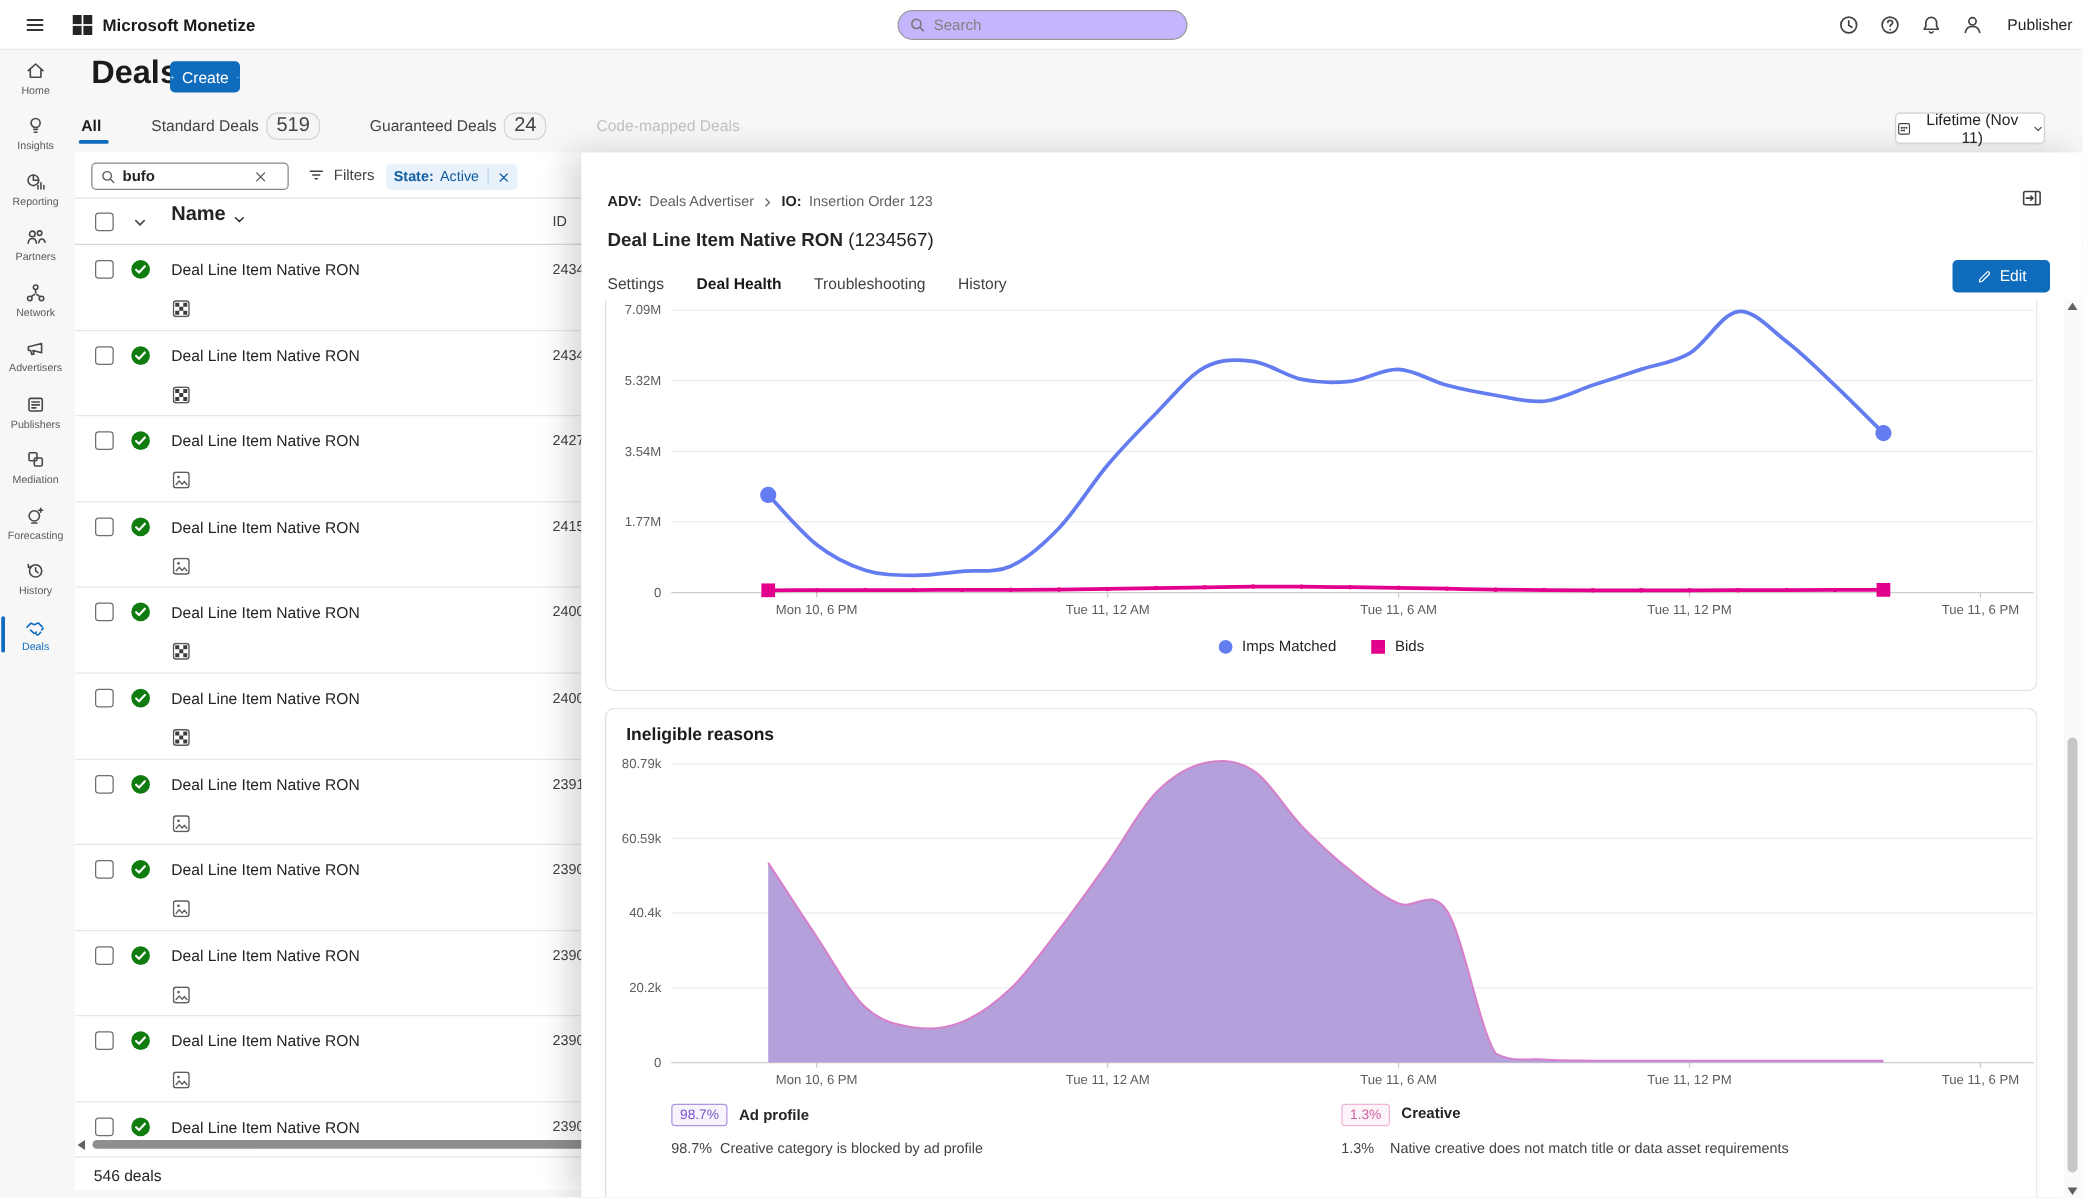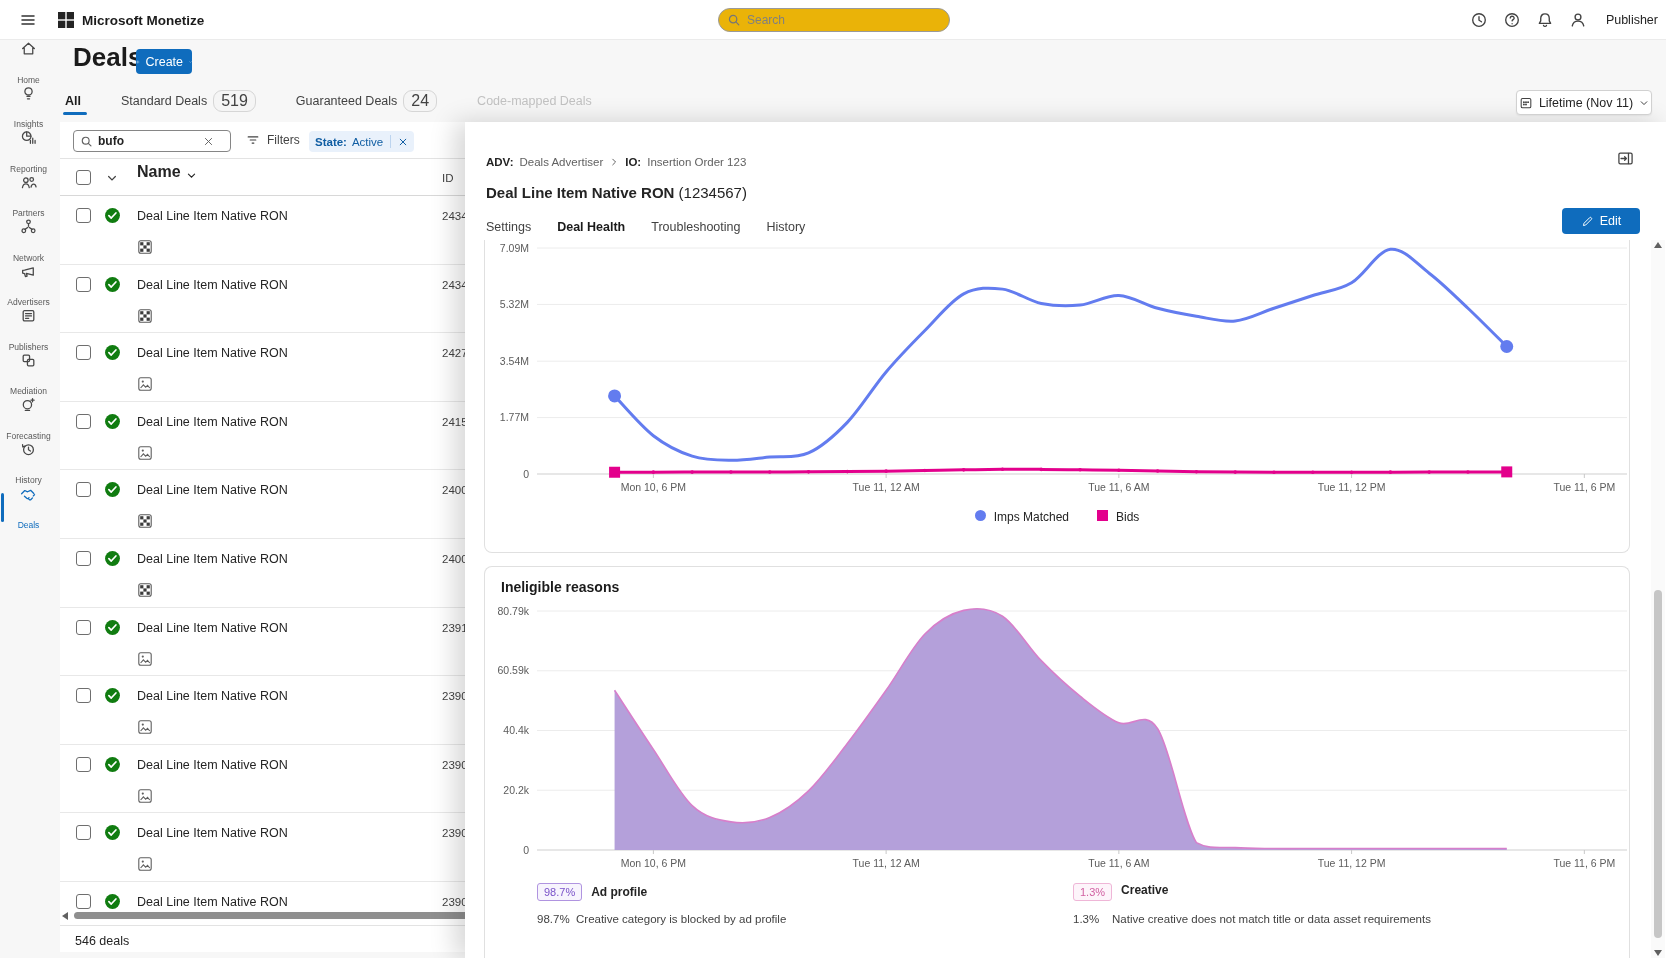--- a/index.html
+++ b/index.html
@@ -6,46 +6,46 @@
   html,body{width:1666px;height:958px;overflow:hidden}
   body{position:relative;background:#f7f7f7;font-family:"Liberation Sans","DejaVu Sans",sans-serif;color:#242424;font-size:12.5px;-webkit-font-smoothing:antialiased}
   svg{display:block}
   button{background:none;border:none;font:inherit;color:inherit;cursor:pointer;padding:0}
 
   
   .topbar{position:absolute;left:0;top:0;width:1666px;height:40px;background:#fff;border-bottom:1px solid #ebebeb;z-index:40}
   .tb-burger{position:absolute;left:20px;top:12px;color:#333}
   .tb-logo{position:absolute;left:58px;top:12px;display:flex;align-items:center;gap:8px}
   .tb-logo .product{font-size:13.5px;font-weight:700;color:#1b1b1b}
-  .tb-search{position:absolute;left:718px;top:8px;width:232px;height:24px;border:1px solid #9a9a9a;border-radius:12px;background:#eab308;display:flex;align-items:center;padding:0 8px;gap:6px;color:#767676}
+  .tb-search{position:absolute;left:718px;top:8px;width:232px;height:24px;border:1px solid #9a9a9a;border-radius:12px;background:#c4b5fd;display:flex;align-items:center;padding:0 8px;gap:6px;color:#767676}
   .tb-search input{border:none;outline:none;flex:1;font-size:12px;color:#424242;background:transparent}
   .tb-search input::placeholder{color:#808080}
   .tb-right{position:absolute;right:8px;top:0;height:40px;display:flex;align-items:center;gap:15px;color:#424242}
   .copilot{width:19px;height:19px;border-radius:50%;background:conic-gradient(#2f7fe0,#9a4fe0,#e3008c,#f7630c,#ffc83d,#35b880,#2f7fe0)}
   .tb-role{font-size:12.5px;color:#242424;margin-left:4px}
 
   
   .rail{position:absolute;left:0;top:40px;width:57px;bottom:0;background:#f7f7f7;z-index:30}
-  .rail-item{position:relative;height:44.5px;display:flex;flex-direction:column;align-items:center;justify-content:space-between;color:#484848;cursor:pointer}
+  .rail-item{position:relative;height:44.5px;display:flex;flex-direction:column;align-items:center;justify-content:center;color:#484848;cursor:pointer}
   .rail-item .lbl{font-size:8.5px;margin-top:2px;color:#5a5a5a;white-space:nowrap}
   .rail-item.active{color:#0f6cbd}
   .rail-item.active .lbl{color:#0f6cbd}
   .rail-item.active::before{content:"";position:absolute;left:1px;top:8px;bottom:8px;width:3px;border-radius:2px;background:#0f6cbd}
 
   
   .page-title{position:absolute;left:73px;top:42px;font-size:26px;font-weight:700;color:#1b1b1b;z-index:5}
   .btn-primary{display:flex;align-items:center;gap:6px;background:#0f6cbd;color:#fff;border-radius:4px;font-size:12.5px;justify-content:center}
   .create-btn{position:absolute;left:136px;top:49px;width:56px;height:25px;z-index:5}
   .tabs-row{position:absolute;left:65px;top:90px;display:flex;align-items:center;gap:0;z-index:5}
   .ptab{display:flex;align-items:center;gap:6px;margin-right:40px;color:#424242;cursor:pointer}
   .ptab .cnt{font-size:16px;background:#f5f5f5;border:1px solid #d6d6d6;border-radius:9px;padding:1px 7px;color:#424242}
   .ptab.active{font-weight:700;color:#1b1b1b}
   .ptab.disabled{color:#c2c2c2;cursor:default}
   .tab-underline{position:absolute;left:63px;top:112px;width:24px;height:3px;border-radius:2px;background:#0f6cbd;z-index:5}
-  .lifetime-btn{position:absolute;left:1516px;top:90px;width:136px;height:25px;background:#fff;border:1px solid #d1d1d1;border-radius:4px;display:flex;align-items:center;justify-content:center;gap:6px;font-size:12.5px;color:#242424;box-shadow:0 1px 2px rgba(0,0,0,.06);z-index:45}
+  .lifetime-btn{position:absolute;left:1516px;top:90px;width:120px;height:25px;background:#fff;border:1px solid #d1d1d1;border-radius:4px;display:flex;align-items:center;justify-content:center;gap:6px;font-size:12.5px;color:#242424;box-shadow:0 1px 2px rgba(0,0,0,.06);z-index:45}
 
   
   .deals-card{position:absolute;left:60px;top:122px;width:1606px;height:830px;background:#fff;z-index:10}
   .lc-search{position:absolute;left:13px;top:8px;width:158px;height:22px;border:1px solid #868686;border-radius:4px;display:flex;align-items:center;padding:0 6px;gap:5px;color:#616161;background:#fff}
   .lc-search input{border:none;outline:none;width:100px;font-size:12px;color:#242424;font-weight:700;background:transparent}
   .filters{position:absolute;left:186px;top:11px;display:flex;align-items:center;gap:7px;color:#424242;font-size:12px}
   .chip{position:absolute;left:249px;top:9px;height:21px;background:#e9f1fb;border-radius:4px;display:flex;align-items:center;padding:0 6px;gap:5px;color:#115ea3;font-size:11.5px}
   .chip b{font-weight:700}
   .chip .sep{width:1px;height:13px;background:#bcd4ef;margin:0 2px}
   .thead{position:absolute;left:0;top:36px;width:100%;height:38px;border-top:1px solid #e3e3e3;border-bottom:1px solid #d8d8d8;color:#242424}
@@ -77,21 +77,21 @@
   .p-tabs{position:absolute;left:21px;top:98px;display:flex;gap:26px;font-size:12.5px;color:#424242}
   .p-tab{padding-bottom:9px;border-bottom:2.5px solid transparent;cursor:pointer}
   .p-tab.active{font-weight:700;color:#1b1b1b;border-bottom-color:#0f6cbd}
   .edit-btn{position:absolute;left:1097px;top:86px;width:78px;height:26px}
   .panel-scroll{position:absolute;left:0;top:118px;width:1184px;height:718px;overflow:hidden}
   .chart-card{position:absolute;left:19px;width:1146px;background:#fff}
   .card1{top:0;height:313px;border-left:1px solid #e0e0e0;border-right:1px solid #e0e0e0;border-bottom:1px solid #e0e0e0;border-radius:0 0 8px 8px}
   .card2{top:326px;height:420px;border-left:1px solid #e0e0e0;border-right:1px solid #e0e0e0;border-top:1px solid #e0e0e0;border-radius:8px 8px 0 0}
   .card2 h3{position:absolute;left:16px;top:12px;font-size:14px;font-weight:700;color:#1b1b1b}
   .legend1{position:absolute;left:0;top:270px;width:100%;display:flex;justify-content:center;gap:28px;align-items:center;font-size:12px;color:#242424}
-  .leg-item{display:flex;gap:8px}
+  .leg-item{display:flex;align-items:center;gap:8px}
   .dot{width:11px;height:11px;border-radius:50%;background:#637cef}
   .sq{width:11px;height:11px;background:#e3008c}
   .ax{font-size:10.5px;fill:#5c5c5c}
   .bk-row{position:absolute;left:0;width:100%}
   .bk-badges{top:316px}
   .bk-details{top:346px}
   .bk-col-a{position:absolute;left:52px;display:flex;align-items:center;gap:9px}
   .bk-col-b{position:absolute;left:588px;display:flex;align-items:flex-start;gap:9px}
   .badge{font-size:11px;padding:2px 6px;border-radius:3px;border:1px solid}
   .badge.purple{color:#7a52c9;border-color:#b094e0;background:#f7f4fd}

